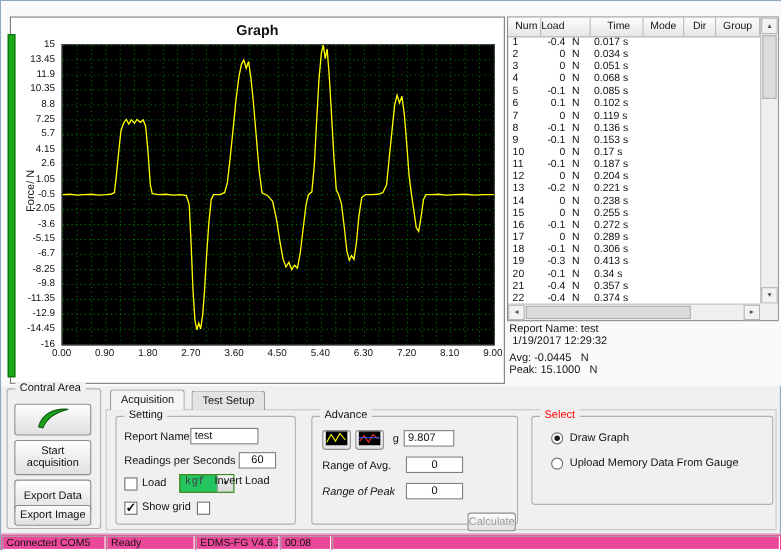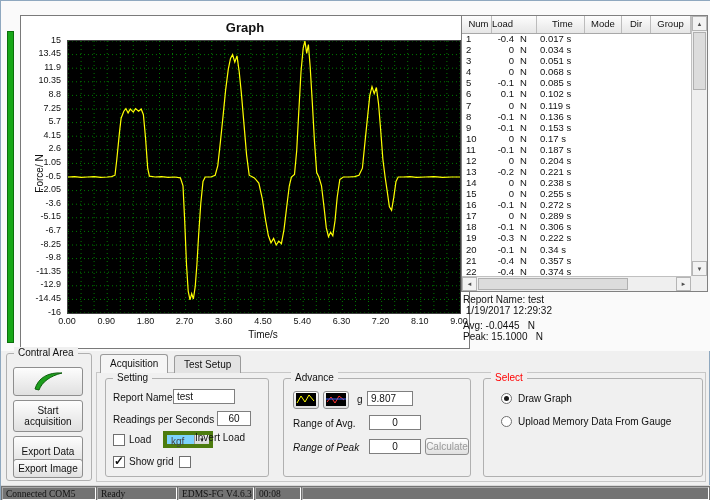--- a/index.html
+++ b/index.html
@@ -2,21 +2,21 @@
 <html><head>
 <meta charset="utf-8">
 <style>
   html,body{margin:0;padding:0;}
   body{width:710px;height:500px;position:relative;background:#f0f0f0;
        font-family:"Liberation Sans",sans-serif;font-size:10px;color:#111;overflow:hidden;}
   #window{position:absolute;left:0;top:0;width:710px;height:500px;border:1px solid #8fa8bf;box-sizing:border-box;background:#f0f0f0;}
   .top-bg{position:absolute;left:0;top:0;width:710px;height:350px;background:#fafafa;}
 
   
-  .graph-panel{position:absolute;left:19px;top:14px;width:450px;height:334px;background:#ffffff;border:1px solid #7a7a7a;box-sizing:border-box;}
+  .graph-panel{position:absolute;left:8px;top:14px;width:450px;height:334px;background:#ffffff;border:1px solid #7a7a7a;box-sizing:border-box;}
   .graph-title{position:absolute;left:0;top:4px;width:100%;text-align:center;font-weight:bold;font-size:13px;}
   .force-label{position:absolute;left:-12px;top:152px;transform:rotate(-90deg);font-size:10px;width:60px;text-align:center;}
   .plot-area{position:absolute;left:46px;top:24px;width:392px;height:272px;border:1px solid #404040;box-sizing:content-box;}
   .plot-area svg{display:block;}
   #y-labels{position:absolute;left:4px;top:24px;width:38px;height:272px;}
   .ytick{position:absolute;right:2px;width:36px;text-align:right;font-size:9px;line-height:9px;}
   #x-labels{position:absolute;left:46px;top:300px;width:394px;height:11px;}
   .xtick{position:absolute;top:0;width:36px;text-align:center;font-size:9px;}
   .time-label{position:absolute;left:46px;top:313px;width:392px;text-align:center;font-size:10px;}
   .green-strip{position:absolute;left:6px;top:30px;width:7px;height:312px;background:#18a818;border:1px solid #0c700c;box-sizing:border-box;}
@@ -44,39 +44,39 @@
 
   
   .info{position:absolute;left:462px;top:293px;width:245px;height:56px;font-size:10px;}
   .info div{white-space:pre;line-height:11px;}
   .info .gap{height:4px;}
 
   
   .grp{position:absolute;border:1px solid #b0b0b0;border-radius:3px;box-sizing:border-box;}
   .legend{position:absolute;top:-7px;left:7px;background:#f0f0f0;padding:0 4px;font-size:10px;line-height:12px;}
   .btn{position:absolute;background:linear-gradient(#fdfdfd,#e0e0e0);border:1px solid #8e8e8e;border-radius:3px;font-size:10px;display:flex;align-items:center;justify-content:center;text-align:center;box-sizing:border-box;cursor:default;}
-  .btn.disabled{color:#9a9a9a;}
+  .btn.disabled{color:#9a9a9a;margin-top:28px;}
   .tb{position:absolute;background:#fff;border:1px solid #7f7f7f;font-size:10px;padding:0 3px;line-height:13px;box-sizing:border-box;}
   .tb.center{text-align:center;}
   .lbl{position:absolute;font-size:10px;white-space:nowrap;}
   .cb{position:absolute;width:12px;height:12px;background:#fff;border:1px solid #6f6f6f;box-sizing:border-box;}
   .cb.checked::after{content:"\2713";position:absolute;left:0px;top:-3px;font-size:12px;font-weight:bold;color:#111;}
   .radio{position:absolute;width:11px;height:11px;border-radius:50%;background:#fff;border:1px solid #6f6f6f;box-sizing:border-box;}
   .radio.on::after{content:"";position:absolute;left:2px;top:2px;width:5px;height:5px;border-radius:50%;background:#1a1a1a;}
-  .dd{position:absolute;background:#7dd3fc;border:4px solid #4d7c0f;box-sizing:border-box;font-size:10px;}
+  .dd{position:absolute;background:#22c55e;border:1px solid #4d7c0f;box-sizing:border-box;font-size:10px;font-family:Liberation Mono, monospace;}
   .dd .dd-text{position:absolute;left:4px;top:1px;color:#444;}
   .dd .dd-arrow{position:absolute;right:0;top:0;bottom:0;width:14px;background:linear-gradient(#f4f4f4,#d8d8d8);border-left:1px solid #a0a0a0;font-size:6px;display:flex;align-items:center;justify-content:center;color:#333;}
 
   
   .tabpage{position:absolute;left:95px;top:371px;width:610px;height:110px;border:1px solid #c7c7c7;background:#f0f0f0;box-sizing:border-box;}
   .tab{position:absolute;height:18px;border:1px solid #9a9a9a;border-bottom:none;border-radius:3px 3px 0 0;padding:0 9px;line-height:17px;font-size:10px;background:#e3e3e3;box-sizing:border-box;}
   .tab.active{background:#f5f5f5;height:19px;z-index:3;}
 
   
-  .statusbar{position:absolute;left:0;top:484px;width:710px;height:16px;background:#737373;border-top:1px solid #d8d8d8;box-sizing:border-box;font-family:Liberation Serif, serif;}
+  .statusbar{position:absolute;left:0;top:484px;width:710px;height:16px;background:#ec4899;border-top:1px solid #d8d8d8;box-sizing:border-box;}
   .status-cell{position:absolute;top:1px;height:13px;border:1px solid;border-color:#a7a7a7 #ffffff #ffffff #a7a7a7;font-size:9.5px;line-height:12px;padding-left:3px;box-sizing:border-box;overflow:hidden;white-space:nowrap;}
 </style>
 </head>
 <body>
 
 <div id="window">
   <div class="top-bg"></div>
 
   <div class="graph-panel">
     <div class="graph-title">Graph</div>
@@ -167,21 +167,20 @@
         <div class="xtick" style="left: 60.4px;">1.80</div>
         <div class="xtick" style="left: 99.6px;">2.70</div>
         <div class="xtick" style="left: 138.8px;">3.60</div>
         <div class="xtick" style="left: 178px;">4.50</div>
         <div class="xtick" style="left: 217.2px;">5.40</div>
         <div class="xtick" style="left: 256.4px;">6.30</div>
         <div class="xtick" style="left: 295.6px;">7.20</div>
         <div class="xtick" style="left: 334.8px;">8.10</div>
         <div class="xtick" style="left: 374px;">9.00</div>
       </div>
-    <div class="time-label">Time/s</div>
   </div>
   <div class="green-strip"></div>
 
   <div class="table-panel">
     <div class="thead">
       <div class="th c0">Num</div>
       <div class="th c1">Load</div>
       <div class="th c2">Time</div>
       <div class="th c3">Mode</div>
       <div class="th c4">Dir</div>
@@ -385,21 +384,21 @@
           <div class="td c3"></div>
           <div class="td c4"></div>
           <div class="td c5"></div>
         </div>
         <div class="tr">
           <div class="td c0">19</div>
           <div class="td c1">
             <span class="lv">-0.3</span>
             <span class="lu">N</span>
           </div>
-          <div class="td c2">0.222 s</div>
+          <div class="td c2">0.413 s</div>
           <div class="td c3"></div>
           <div class="td c4"></div>
           <div class="td c5"></div>
         </div>
         <div class="tr">
           <div class="td c0">20</div>
           <div class="td c1">
             <span class="lv">-0.1</span>
             <span class="lu">N</span>
           </div>
@@ -509,21 +508,21 @@
     </span>
   </div>
   <div class="lbl" style="left:356px;top:393px;">g</div>
   <div class="tb" style="left:366px;top:390px;width:46px;height:15px;">9.807</div>
   <div class="lbl" style="left:292px;top:417px;">Range of Avg.</div>
   <div class="tb center" style="left:368px;top:414px;width:52px;height:15px;">0</div>
   <div class="lbl" style="left:292px;top:441px;font-style:italic;">Range of Peak</div>
   <div class="tb center" style="left:368px;top:438px;width:52px;height:15px;">0</div>
   <div class="btn disabled" style="left:424px;top:437px;width:44px;height:17px;">Calculate</div>
 
-  <div class="grp" style="left:482px;top:377px;width:220px;height:99px;">
+  <div class="grp" style="left:482px;top:377px;width:220px;height:81px;">
     <div class="legend" id="select-legend" style="color: rgb(255, 0, 0);">Select</div>
   </div>
   <div class="radio on" id="radio-0" style="left:500px;top:392px;"></div>
   <div class="lbl" style="left:517px;top:392px;">Draw Graph</div>
   <div class="radio" id="radio-1" style="left:500px;top:415px;"></div>
   <div class="lbl" style="left:517px;top:415px;">Upload Memory Data From Gauge</div>
 
   <div class="statusbar">
     <div class="status-cell" style="left:1px;width:94px;">Connected COM5</div>
     <div class="status-cell" style="left:96px;width:80px;">Ready</div>

